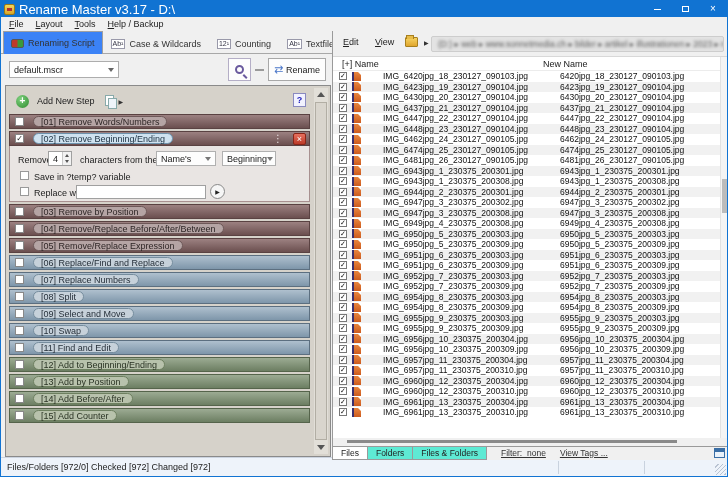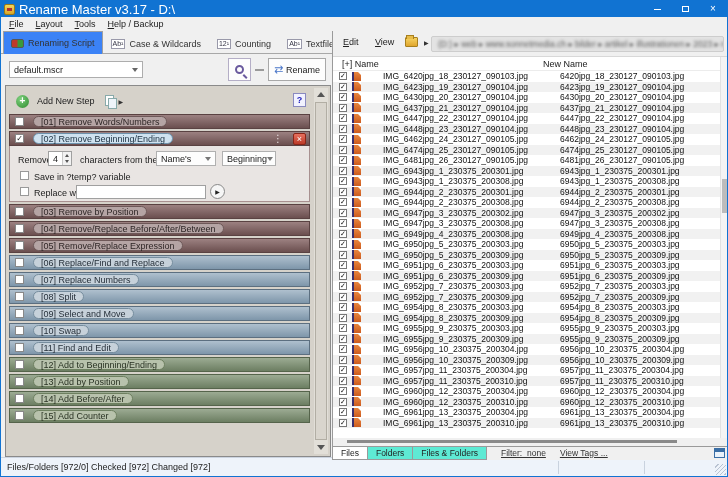--- a/index.html
+++ b/index.html
@@ -24,21 +24,21 @@
   .menu-item{padding:0 6px;white-space:pre;}
   .fl-ul{text-decoration:underline;}
   
   .tabstrip{position:absolute;top:30px;left:0;width:331px;height:23px;background:#f0f0f0;border-bottom:1px solid #a8a8a8;display:flex;align-items:flex-end;padding-left:2px;}
   .tab{height:20px;display:flex;align-items:center;gap:4px;padding:0 7px;color:#333;border:1px solid transparent;border-bottom:none;white-space:nowrap;}
   .tab.active{background:#3b82f6;border-color:#a0a0a0;height:23px;margin-bottom:-1px;}
   .tab-icon-script{width:13px;height:9px;border-radius:2px;border:1px solid #555;background:linear-gradient(90deg,#c03a2a 0 45%,#3a9a3a 55% 100%);}
   .tab-icon-text{font-size:7px;color:#334;border:1px solid #99a;background:#fff;padding:0 1px;line-height:8px;}
   
   .left-toolbar{position:absolute;top:54px;left:0;width:331px;height:30px;background:#f0f0f0;}
-  .preset-combo{position:absolute;left:8px;top:6px;width:134px;height:17px;background:#fff;border:1px solid #adadad;display:flex;align-items:center;padding:0 4px;}
+  .preset-combo{position:absolute;left:8px;top:6px;width:110px;height:17px;background:#fff;border:1px solid #adadad;display:flex;align-items:center;padding:0 4px;}
   .combo-arrow{margin-left:auto;width:0;height:0;border-left:3px solid transparent;border-right:3px solid transparent;border-top:4px solid #666;}
   .search-btn{position:absolute;left:227px;top:3px;width:23px;height:23px;border:1px solid #b4aec6;background:#fdfdfd;display:flex;align-items:center;justify-content:center;}
   .lens{width:9px;height:9px;border:2px solid #6a5a9e;border-radius:50%;position:relative;}
   .lens::after{content:"";position:absolute;left:7px;top:7px;width:5px;height:2px;background:#6a5a9e;transform:rotate(45deg);transform-origin:0 0;}
   .toolbar-dash{position:absolute;left:254px;top:14px;width:9px;height:2px;background:#9a9a9a;}
   .rename-btn{position:absolute;left:267px;top:3px;width:58px;height:23px;border:1px solid #a8a8a8;background:#fdfdfd;display:flex;align-items:center;justify-content:center;gap:3px;}
   .rename-icon{color:#4a76c8;font-size:11px;line-height:11px;}
   
   .script-panel{position:absolute;left:4px;top:84px;width:326px;height:372px;background:#d6d2ca;border:1px solid #8a8a8a;}
   .sp-scroll{position:absolute;right:2px;top:2px;bottom:2px;width:14px;background:#e2dfd8;}
@@ -377,26 +377,20 @@
         </div>
         <div class="fl-row">
           <span class="fl-cb">✓</span>
           <span class="fl-icon"></span>
           <span class="fl-name">IMG_6944jpg_2_230375_200301.jpg</span>
           <span class="fl-new">6944jpg_2_230375_200301.jpg</span>
         </div>
         <div class="fl-row">
           <span class="fl-cb">✓</span>
           <span class="fl-icon"></span>
-          <span class="fl-name">IMG_6944jpg_2_230375_200308.jpg</span>
-          <span class="fl-new">6944jpg_2_230375_200308.jpg</span>
-        </div>
-        <div class="fl-row">
-          <span class="fl-cb">✓</span>
-          <span class="fl-icon"></span>
           <span class="fl-name">IMG_6947jpg_3_230375_200302.jpg</span>
           <span class="fl-new">6947jpg_3_230375_200302.jpg</span>
         </div>
         <div class="fl-row">
           <span class="fl-cb">✓</span>
           <span class="fl-icon"></span>
           <span class="fl-name">IMG_6947jpg_3_230375_200308.jpg</span>
           <span class="fl-new">6947jpg_3_230375_200308.jpg</span>
         </div>
         <div class="fl-row">

